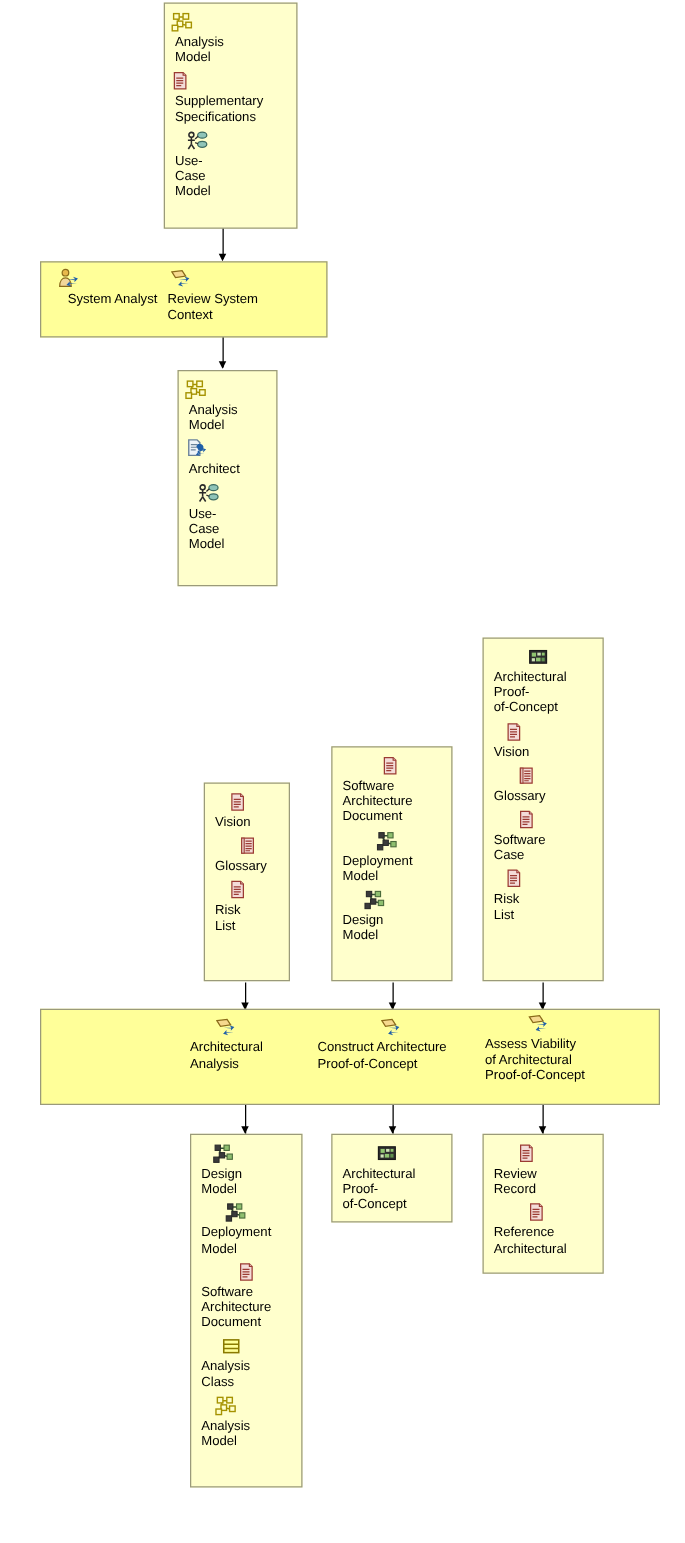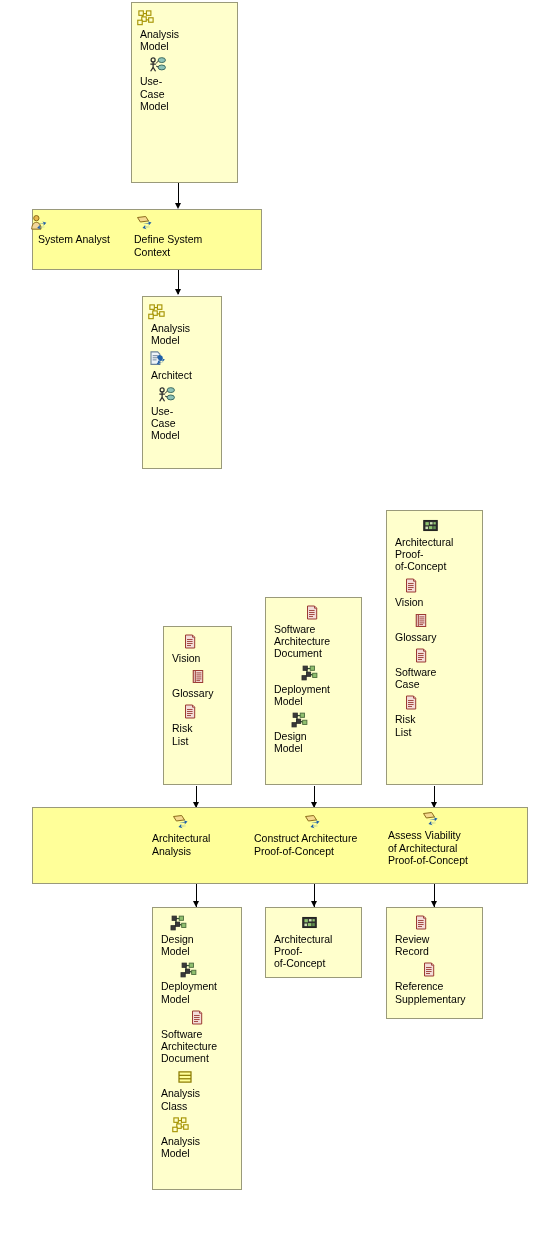--- a/index.html
+++ b/index.html
@@ -184,51 +184,60 @@
     <div class="item">
       <span class="ico">
         <svg width="20" height="18" viewBox="0 0 18 16">
             <use href="#sym-analysis-model"></use>
           </svg>
       </span>
       <span class="lbl">Analysis
 Model</span>
     </div>
     <div class="item">
+      <span class="ico">
+        <svg width="16" height="17" viewBox="0 0 16 16">
+            <use href="#sym-document"></use>
+          </svg>
+      </span>
+      <span class="lbl">Supplementary
+Specifications</span>
+    </div>
+    <div class="item">
       <span class="ico" style="text-align:left;padding-left:12px;">
         <svg width="20" height="18" viewBox="0 0 18 16">
             <use href="#sym-usecase"></use>
           </svg>
       </span>
       <span class="lbl">Use-
 Case
 Model</span>
     </div>
   </div>
 
   <div class="conn" style="left:178px;top:183px;height:24px;"></div>
   <div class="arrow" style="left:174.5px;top:203px;"></div>
 
   <div class="lane" style="left:32px;top:209px;width:230px;height:61px;">
   </div>
-  <div class="lane-item role" style="left:28px;top:214px;width:92px;">
+  <div class="lane-item role" style="left:44px;top:214px;width:92px;">
     <span class="ico">
       <svg width="22" height="18" viewBox="0 0 20 16">
           <use href="#sym-role"></use>
         </svg>
     </span>
     <span class="lbl">System Analyst</span>
   </div>
   <div class="lane-item" style="left:134px;top:214px;width:108px;">
     <span class="ico" style="text-align:left;">
       <svg width="22" height="18" viewBox="0 0 20 16">
           <use href="#sym-task"></use>
         </svg>
     </span>
-    <span class="lbl">Define System
+    <span class="lbl">Review System
 Context</span>
   </div>
 
   <div class="conn" style="left:178px;top:270px;height:24px;"></div>
   <div class="arrow" style="left:174.5px;top:289px;"></div>
 
   <div class="artifact-box" style="left:142px;top:296px;width:80px;height:173px;">
     <div class="item">
       <span class="ico">
         <svg width="20" height="18" viewBox="0 0 18 16">
@@ -488,17 +497,17 @@
       <span class="lbl">Review
 Record</span>
     </div>
     <div class="item">
       <span class="ico" style="text-align:left;padding-left:30px;">
         <svg width="16" height="17" viewBox="0 0 16 16">
             <use href="#sym-document"></use>
           </svg>
       </span>
       <span class="lbl">Reference
-Supplementary</span>
+Architectural</span>
     </div>
   </div>
 
 </div>
 
 </body></html>

